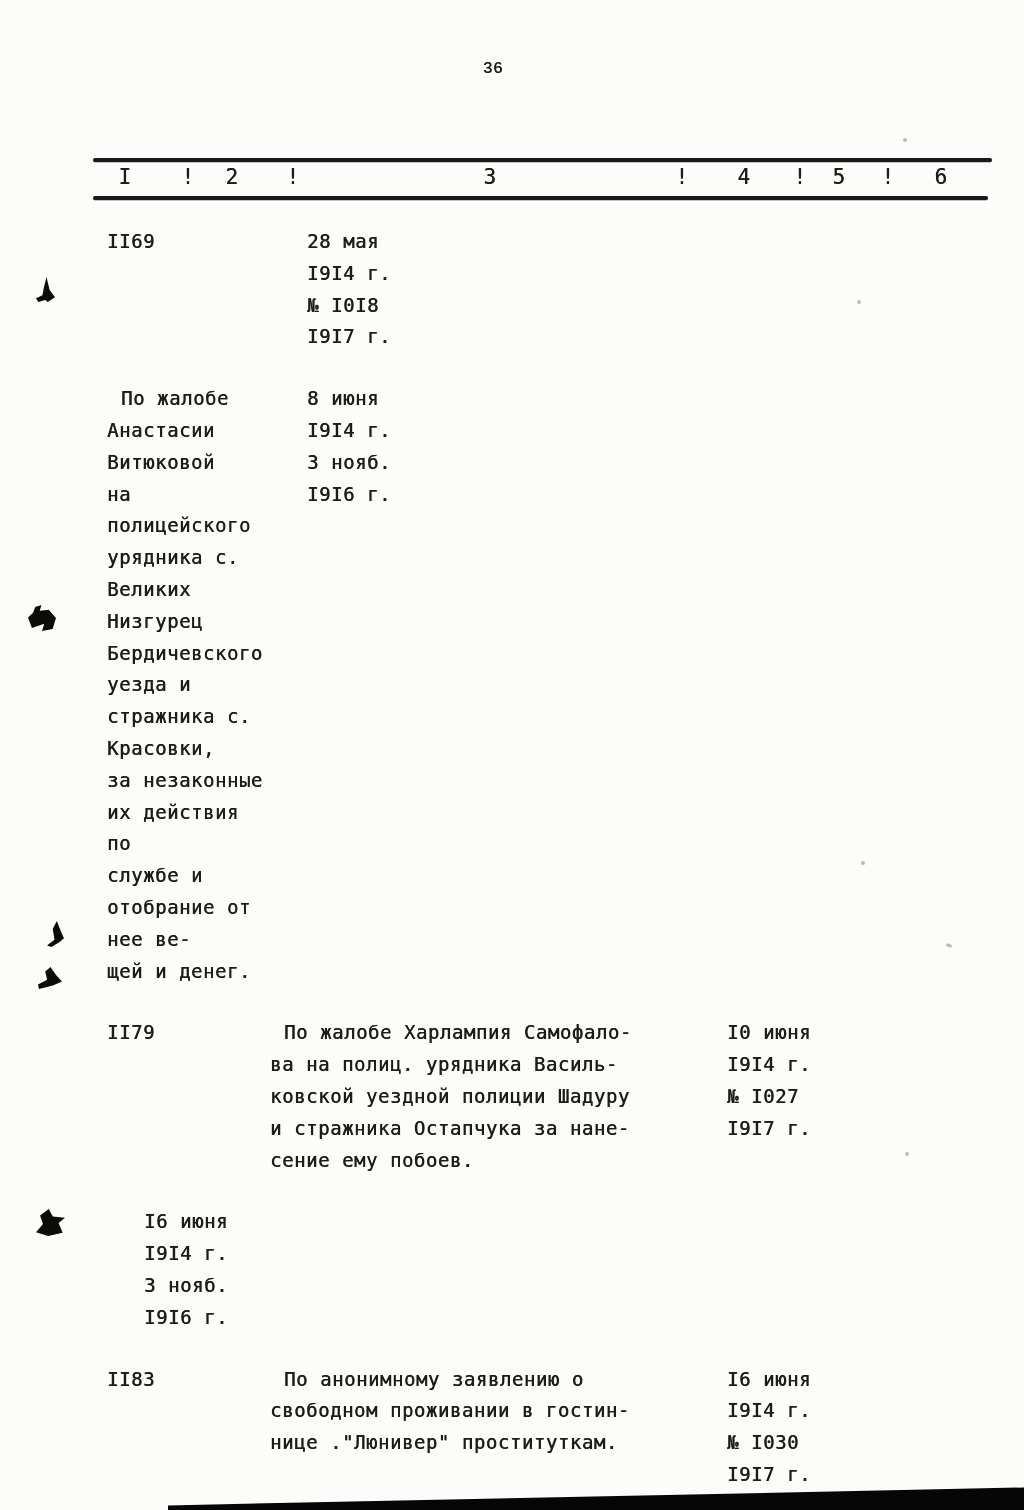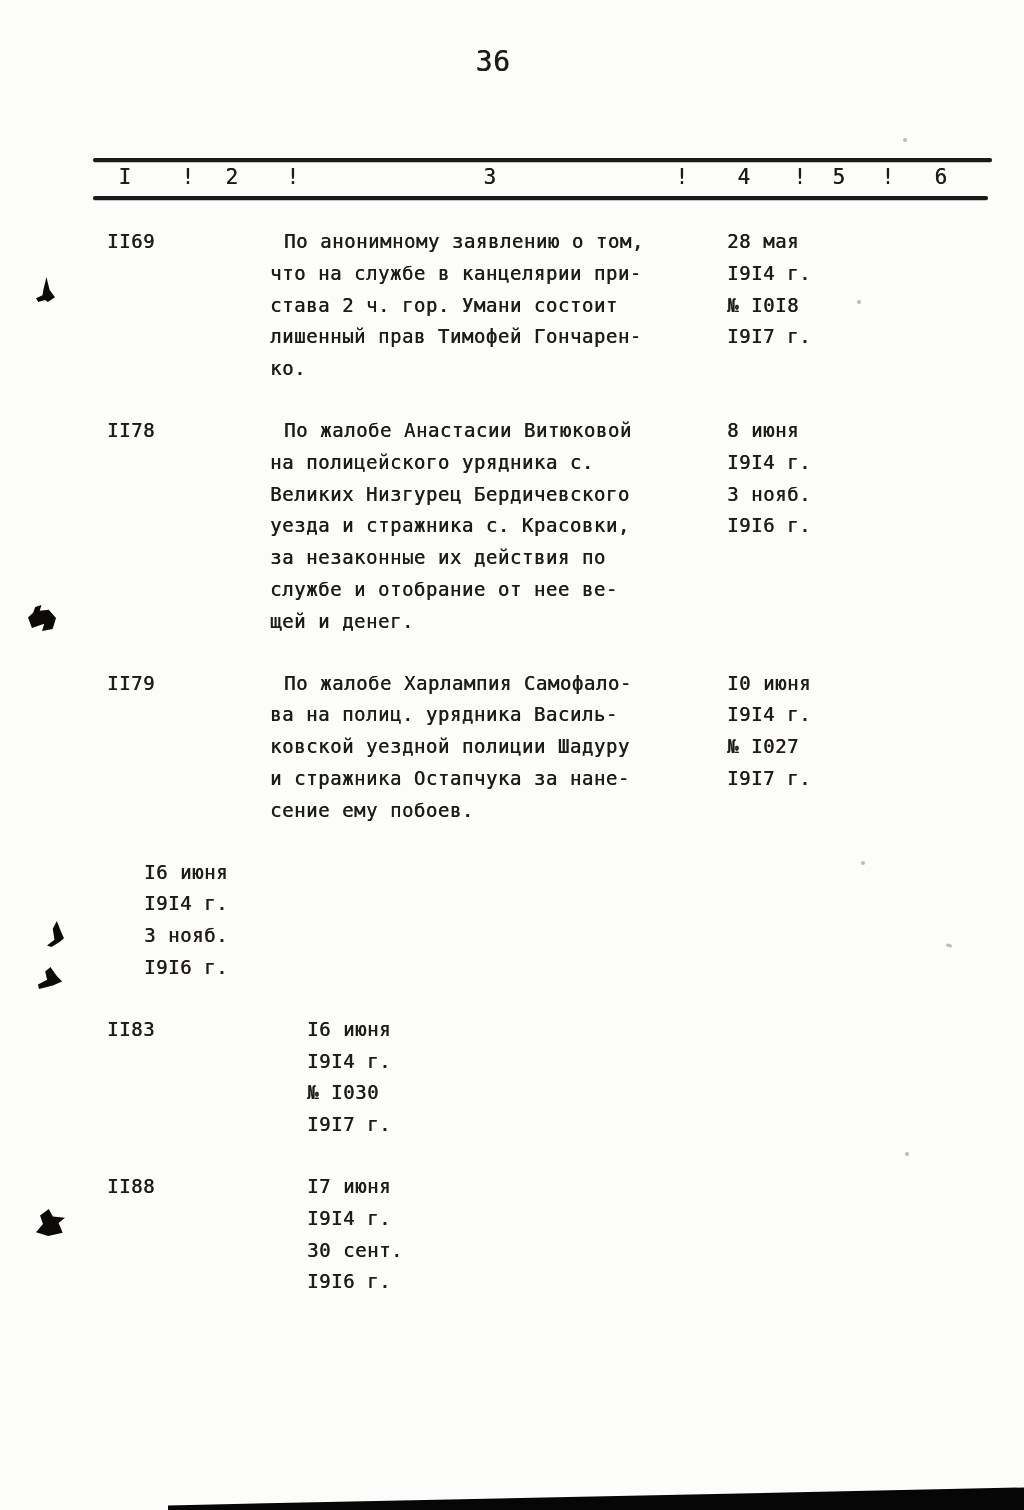--- a/index.html
+++ b/index.html
@@ -13,23 +13,24 @@
     overflow:hidden;
   }
   .typed {
     font-size:19px;
     letter-spacing:0.55px;
     line-height:31.8px;
     text-shadow:0.45px 0 0 currentColor; 
   }
   
   .page-num {
-    position:absolute; top:46px; left:493px;
+    position:absolute; top:54px; left:493px;
     transform:translateX(-50%);
-    font-size:28px;
+    font-size:16px;
+    font-family:Liberation Mono, monospace;
   }
   
   .thead { position:absolute; top:158px; left:93px; width:899px; height:43px; }
   .rule {
     position:absolute; left:0; background:#1a1a1a; height:3.6px;
     border-radius:2px;
   }
   .rule-top    { top:0;   width:899px; box-shadow:0 0.5px 0 rgba(26,26,26,.5); }
   .rule-bottom { top:38px; width:895px; box-shadow:0 0.5px 0 rgba(26,26,26,.5); }
   .hcell {
@@ -92,32 +93,26 @@
   <span class="hcell hc7">!</span>
   <span class="hcell hc8">5</span>
   <span class="hcell hc9">!</span>
   <span class="hcell hc10">6</span>
   <div class="rule rule-bottom"></div>
 </div>
 
 <div class="entries typed">
   <div class="entry">
     <div class="no">II69</div>
-    <div class="desc">По анонимному заявлению о том,
-что на службе в канцелярии при-
-става 2 ч. гор. Умани состоит
-лишенный прав Тимофей Гончарен-
-ко.</div>
     <div class="dates">28 мая
 I9I4 г.
 № I0I8
 I9I7 г.</div>
   </div>
   <div class="entry">
-    <div class="no">II78</div>
     <div class="desc">По жалобе Анастасии Витюковой
 на полицейского урядника с.
 Великих Низгурец Бердичевского
 уезда и стражника с. Красовки,
 за незаконные их действия по
 службе и отобрание от нее ве-
 щей и денег.</div>
     <div class="dates">8 июня
 I9I4 г.
 3 нояб.
@@ -136,20 +131,23 @@
 I9I7 г.</div>
   </div>
   <div class="entry">
     <div class="dates">I6 июня
 I9I4 г.
 3 нояб.
 I9I6 г.</div>
   </div>
   <div class="entry">
     <div class="no">II83</div>
+    <div class="desc">По анонимному заявлению о
+свободном проживании в гостин-
+нице ."Люнивер" проституткам.</div>
     <div class="dates">I6 июня
 I9I4 г.
 № I030
 I9I7 г.</div>
   </div>
   <div class="entry">
     <div class="no">II88</div>
     <div class="dates">I7 июня
 I9I4 г.
 30 сент.

